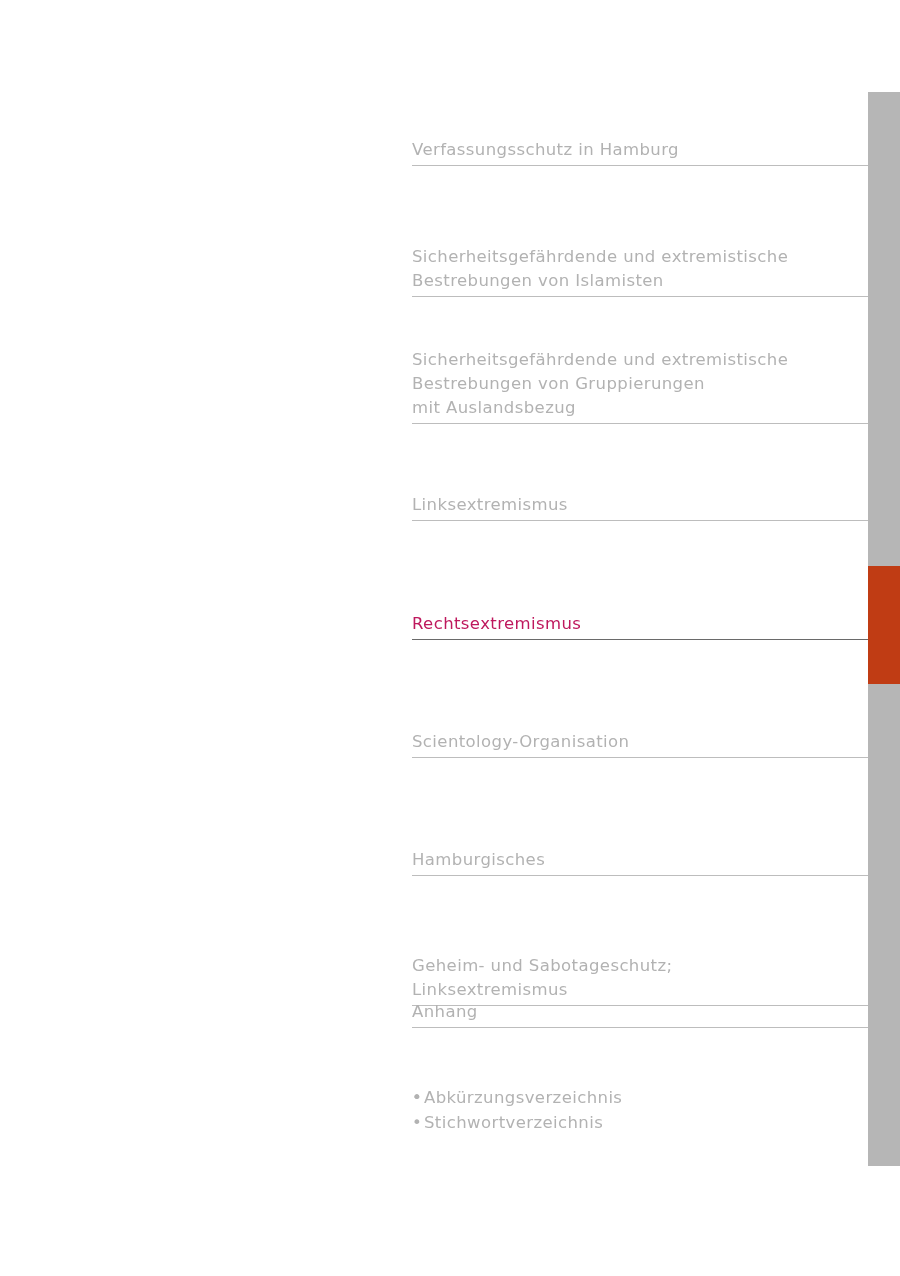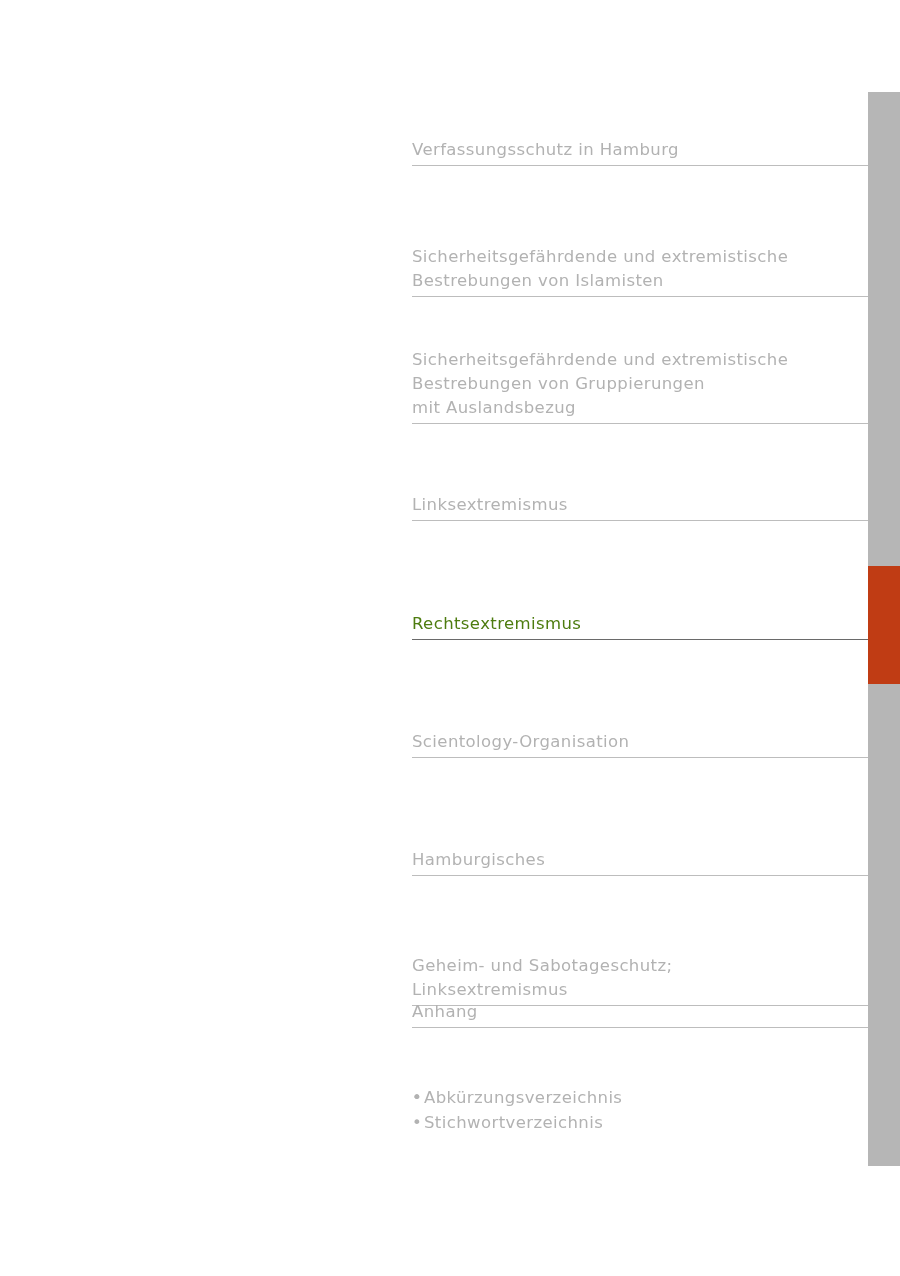--- a/index.html
+++ b/index.html
@@ -54,21 +54,21 @@
     letter-spacing: 0.4px;
     color: #b2b2b2;
     font-weight: 400;
     padding-bottom: 3px;
     white-space: pre-line;
   }
   .toc-entry.current {
     border-bottom: 1px solid #6a6a6a;
   }
   .toc-entry.current .label {
-    color: #4d7c0f;
+    color: #be185d;
   }
 
   
   .sub-list {
     position: absolute;
     left: 412px;
     width: 456px;
     margin: 0;
     padding: 0;
     list-style: none;

